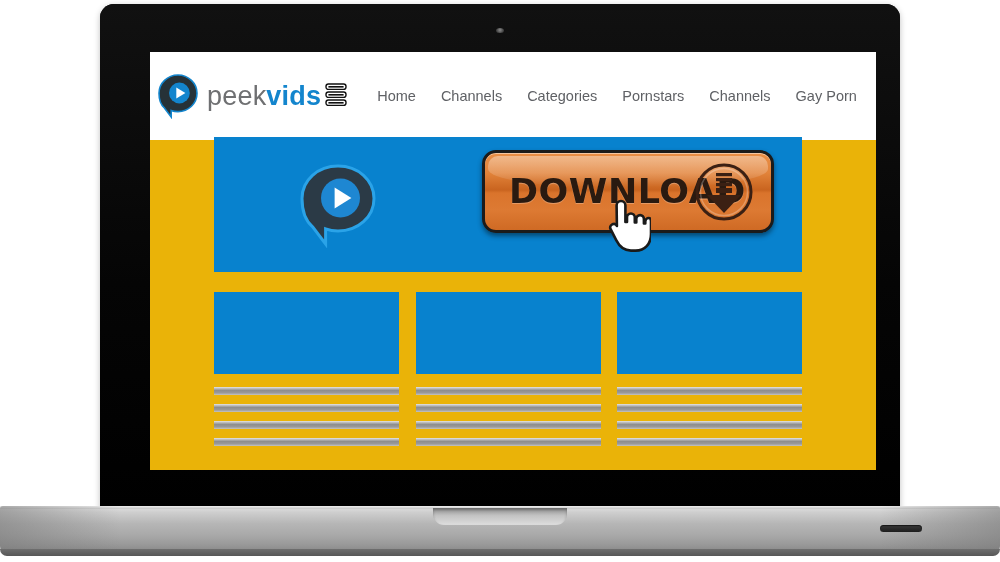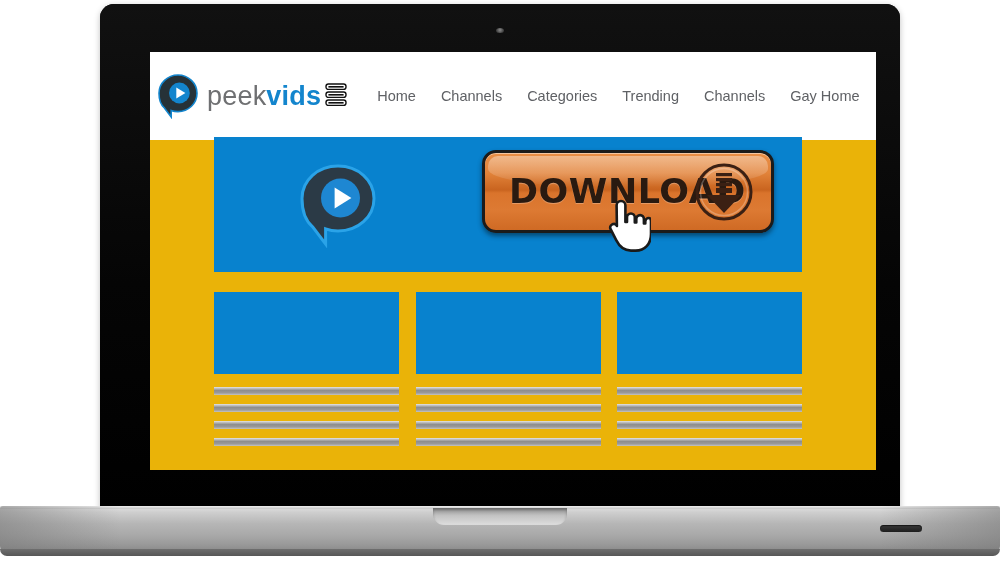--- a/index.html
+++ b/index.html
@@ -206,23 +206,23 @@
                   <rect x="3.4" y="20" width="15.2" height="1.6"></rect>
                 </g>
               </svg>
             </span></span>
         </div>
 
         <div class="nav">
           <a href="#">Home</a>
           <a href="#">Channels</a>
           <a href="#">Categories</a>
-          <a href="#">Trending</a>
+          <a href="#">Pornstars</a>
           <a href="#">Channels</a>
-          <a href="#">Gay Home</a>
+          <a href="#">Gay Porn</a>
         </div>
       </div>
 
       <div class="hero">
 
         <span class="hero-logo">
           <svg viewBox="0 0 86 86" xmlns="http://www.w3.org/2000/svg">
             <path d="M44 4 C64 4 80 18 80 36.5 C80 55 64 69 44 69 C39.6 69 35.4 68.3 31.6 66.9 L31.6 82 L18.6 64.8 C11.4 58.7 8 48.2 8 36.5 C8 18 24 4 44 4 Z" fill="#2b3a46" stroke="#2aa3e8" stroke-width="3"></path>
             <circle cx="46.5" cy="36" r="19.5" fill="#1e87d2"></circle>
             <path d="M40.6 25.6 L57.4 36 L40.6 46.4 Z" fill="#ffffff"></path>

